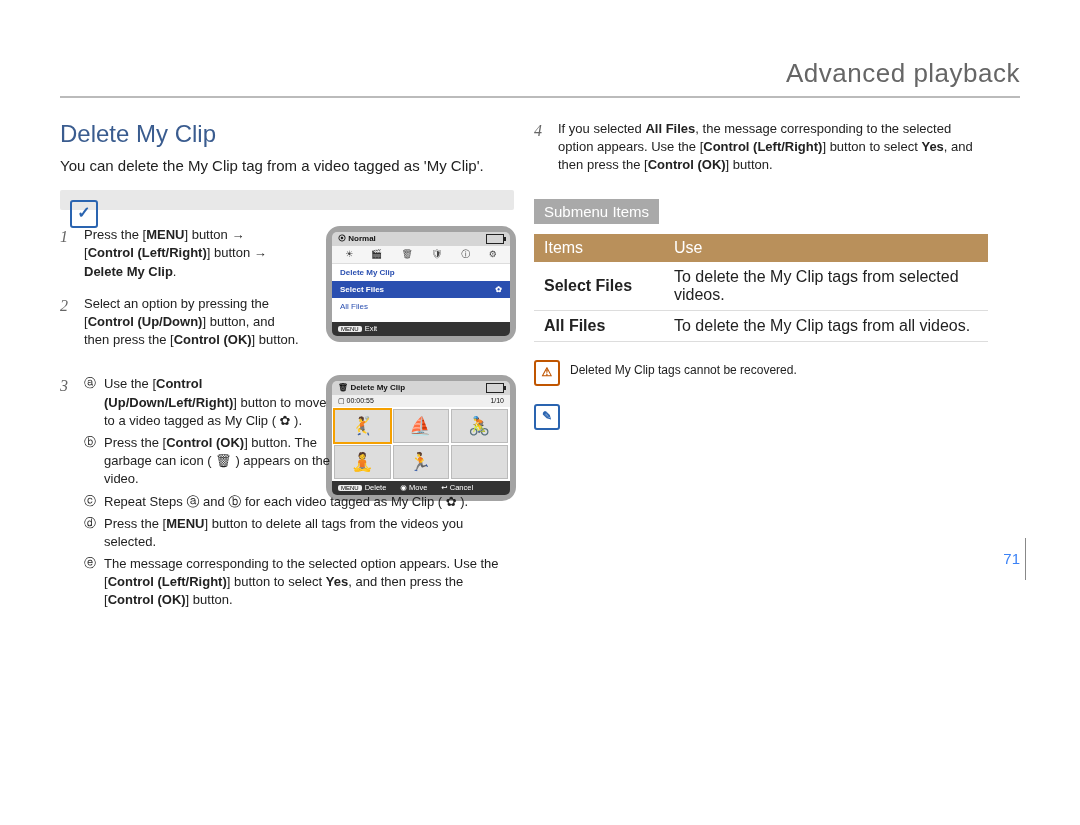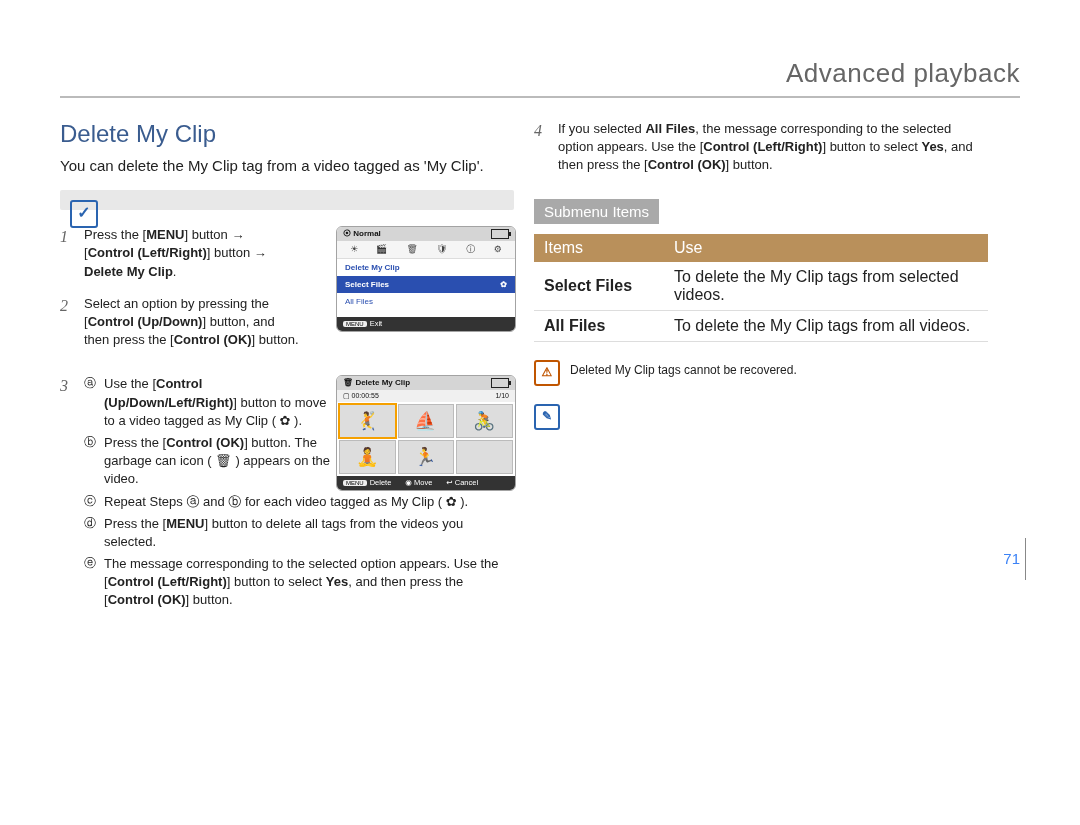--- a/index.html
+++ b/index.html
@@ -115,22 +115,22 @@
     position: absolute;
     left: 0;
     top: 0;
     font-size: 12px;
   }
   .b { font-weight: bold; }
   
   .device {
     position: absolute;
     width: 178px;
-    border: 1px solid #a3a3a3;
-    border-radius: 6px;
+    border: 6px solid #a3a3a3;
+    border-radius: 14px;
     background: #fff;
     font-size: 8px;
     color: #111;
   }
   .device.menu { height: 104px; top: 0; right: -2px; }
   .device.thumbs { height: 114px; top: 0; right: -2px; }
   .step-wrap { position: relative; }
   .step-body-narrow { width: 58%; }
   .device .titlebar {
     background: #d5d5d5;

